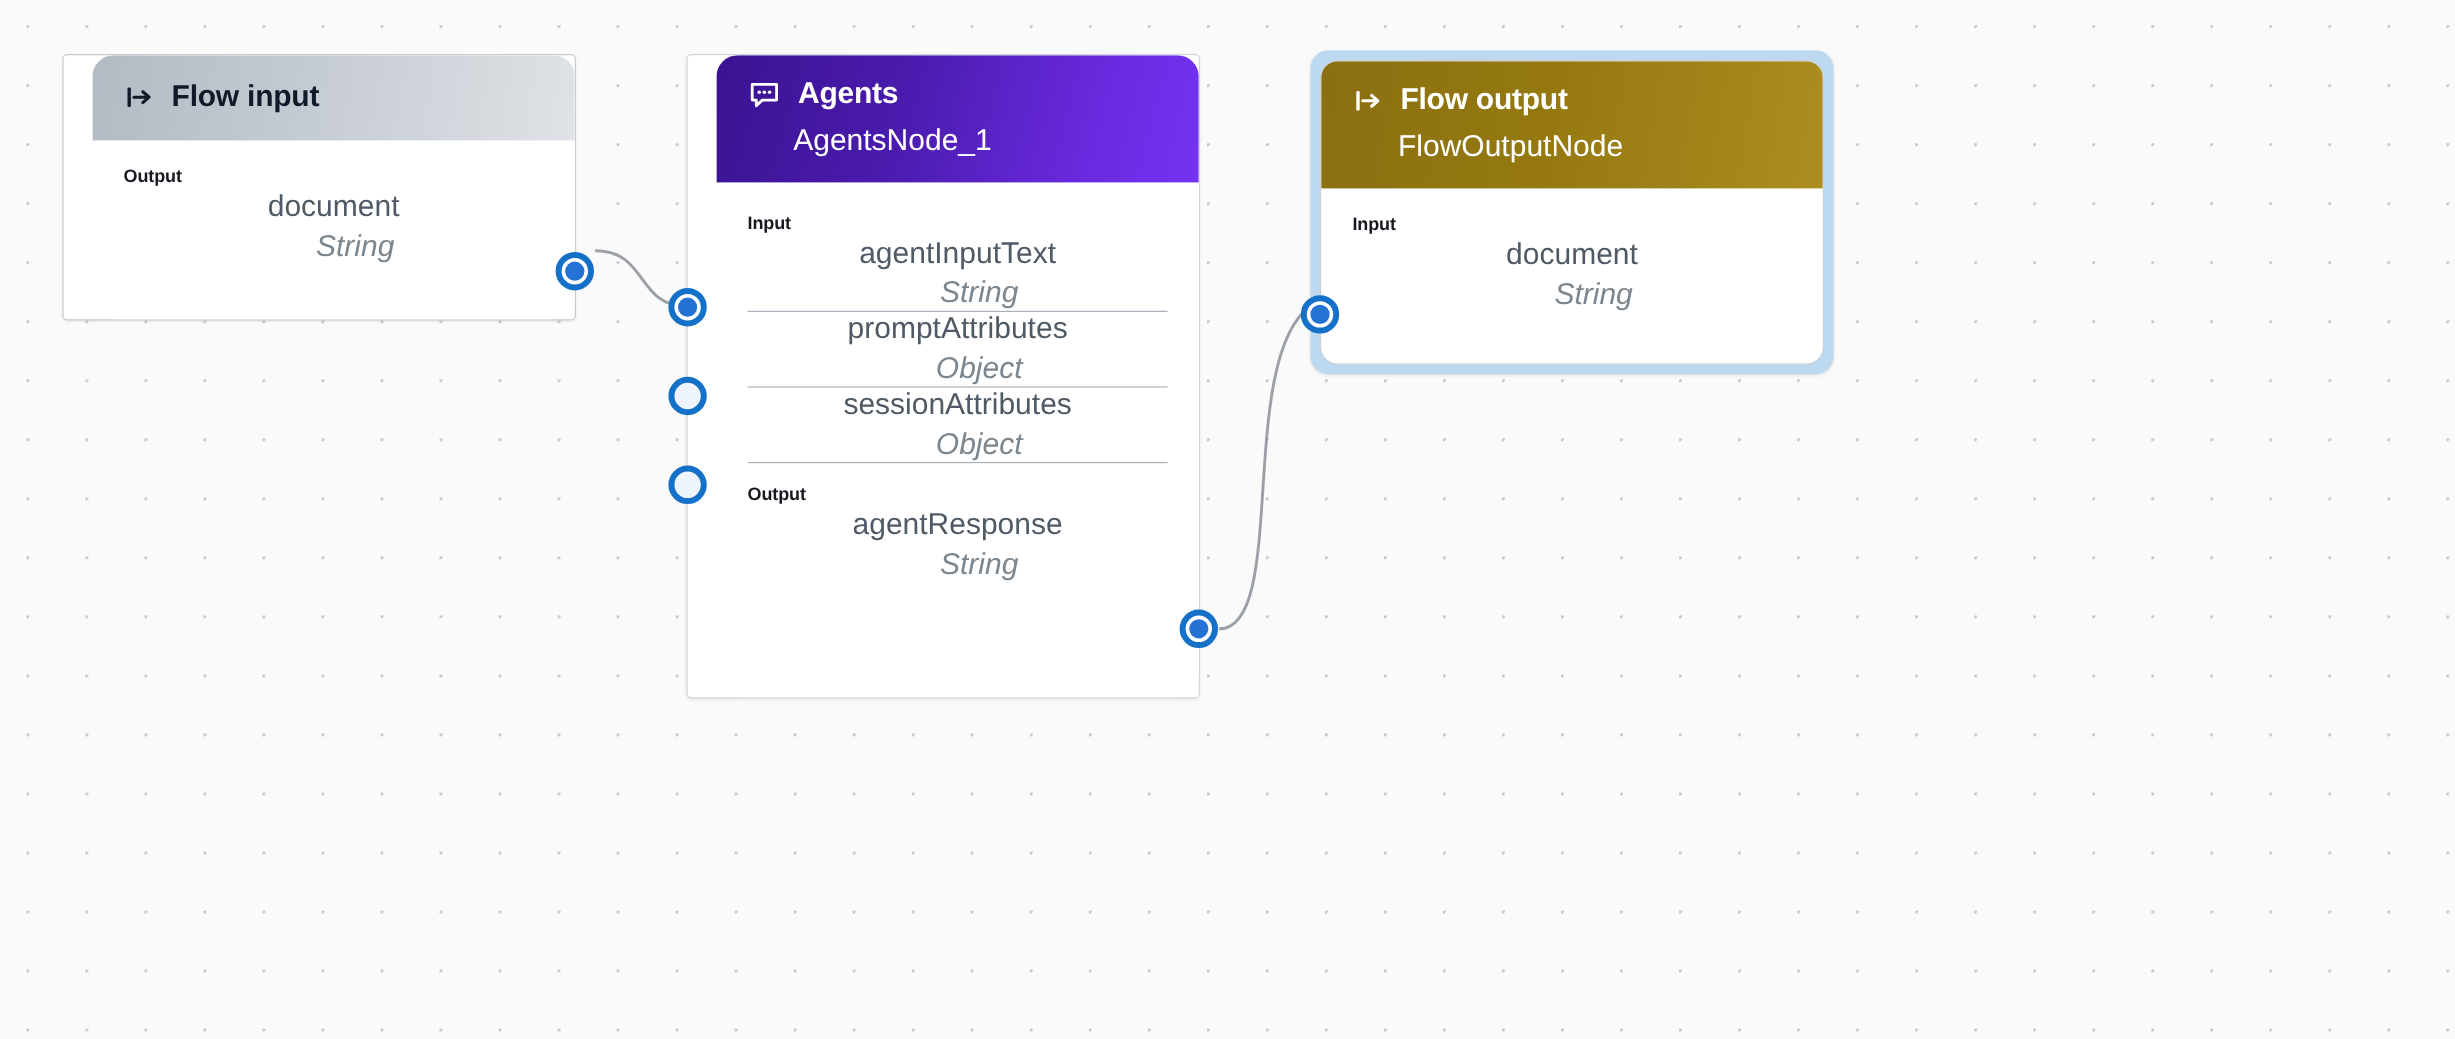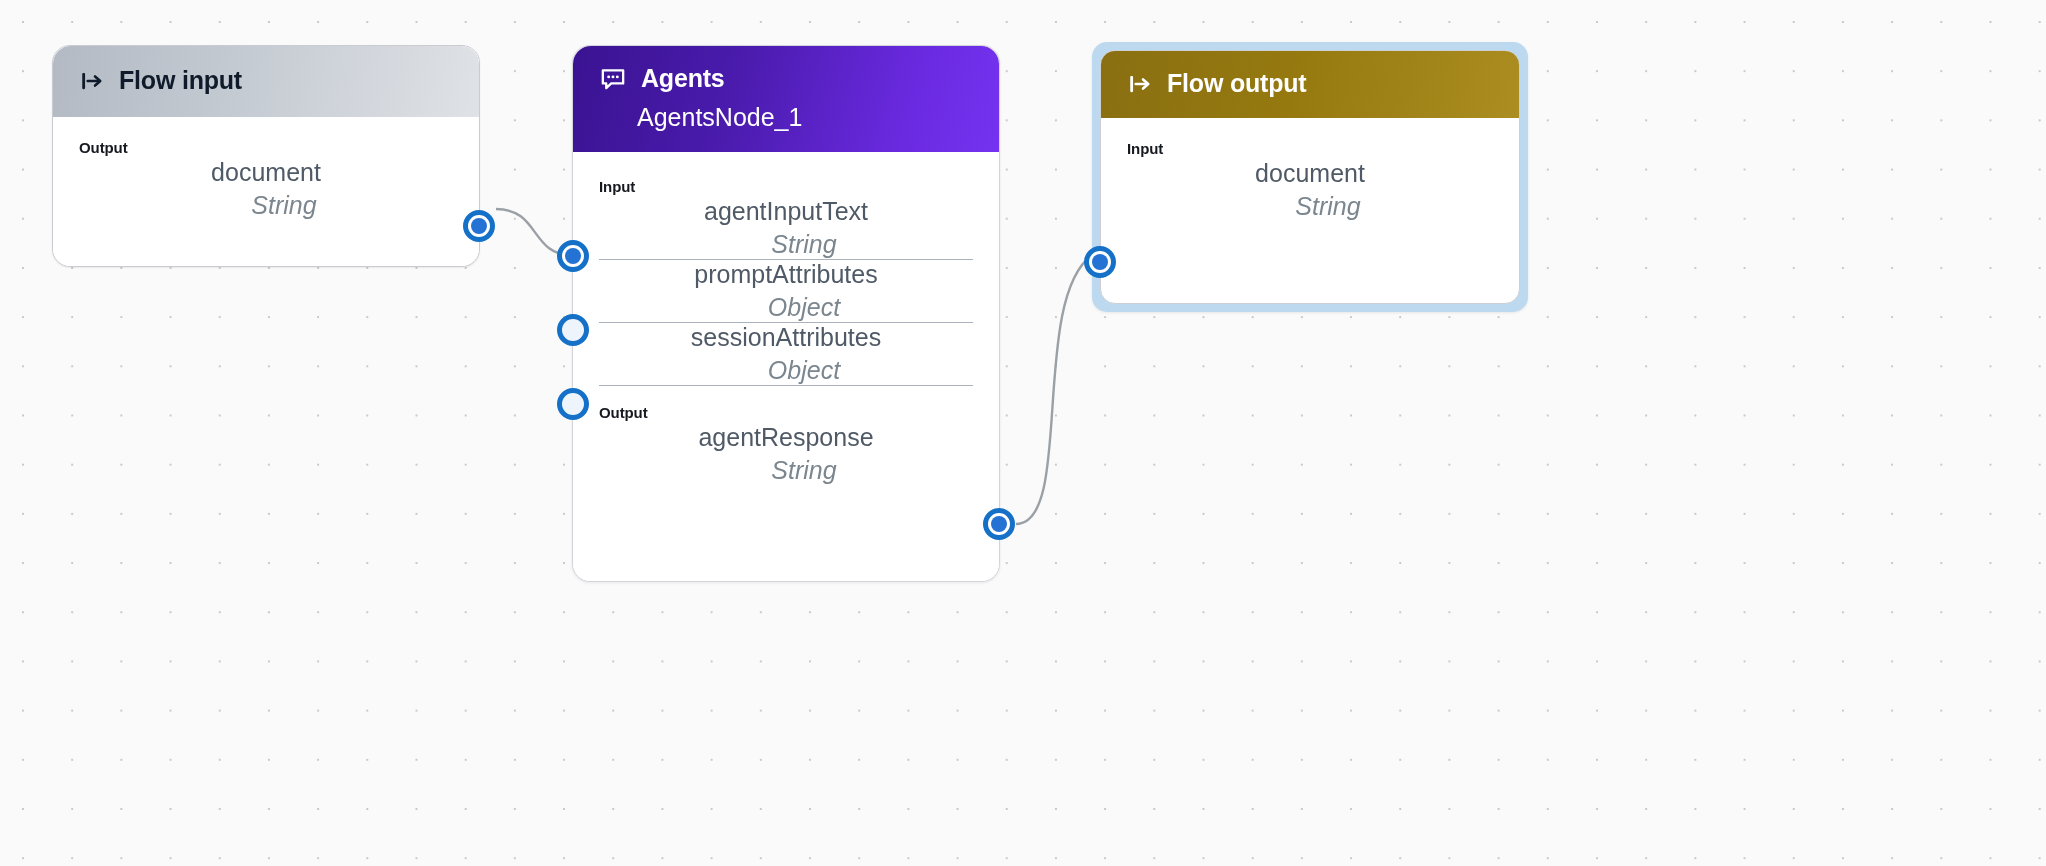--- a/index.html
+++ b/index.html
@@ -30,23 +30,24 @@
     width: 2046px;
     height: 866px;
     pointer-events: none;
     z-index: 1;
   }
 
   
   .node {
     position: absolute;
     z-index: 3;
-    border-radius: 18px;
+    border-radius: 4px;
     background: #ffffff;
     box-sizing: border-box;
+    padding-left: 24px;
   }
 
   .node-inner {
     border-radius: 18px;
     overflow: hidden;
     background: #ffffff;
     height: 100%;
     box-sizing: border-box;
   }
 
@@ -326,20 +327,21 @@
         <div class="head-titleline">
           <span class="icon-flow">
             <svg width="26" height="26" viewBox="0 0 24 24" fill="none">
               <rect x="3" y="4.5" width="2.6" height="15" rx="1" fill="#ffffff"></rect>
               <path d="M8 12 H18.5" stroke="#ffffff" stroke-width="2.4" stroke-linecap="round"></path>
               <path d="M14.8 7.8 L19.6 12 L14.8 16.2" stroke="#ffffff" stroke-width="2.4" stroke-linecap="round" stroke-linejoin="round" fill="none"></path>
             </svg>
           </span>
           <span class="head-title">Flow output</span>
         </div>
+        <div class="head-sub">FlowOutputNode</div>
       </div>
       <div class="node-body">
         <div class="section-label">Input</div>
         <div class="port-row">
           <span class="port-name">document</span>
           <span class="port-type">String</span>
         </div>
       </div>
     </div>
     <div class="port" id="port-flowoutput-document"></div>

